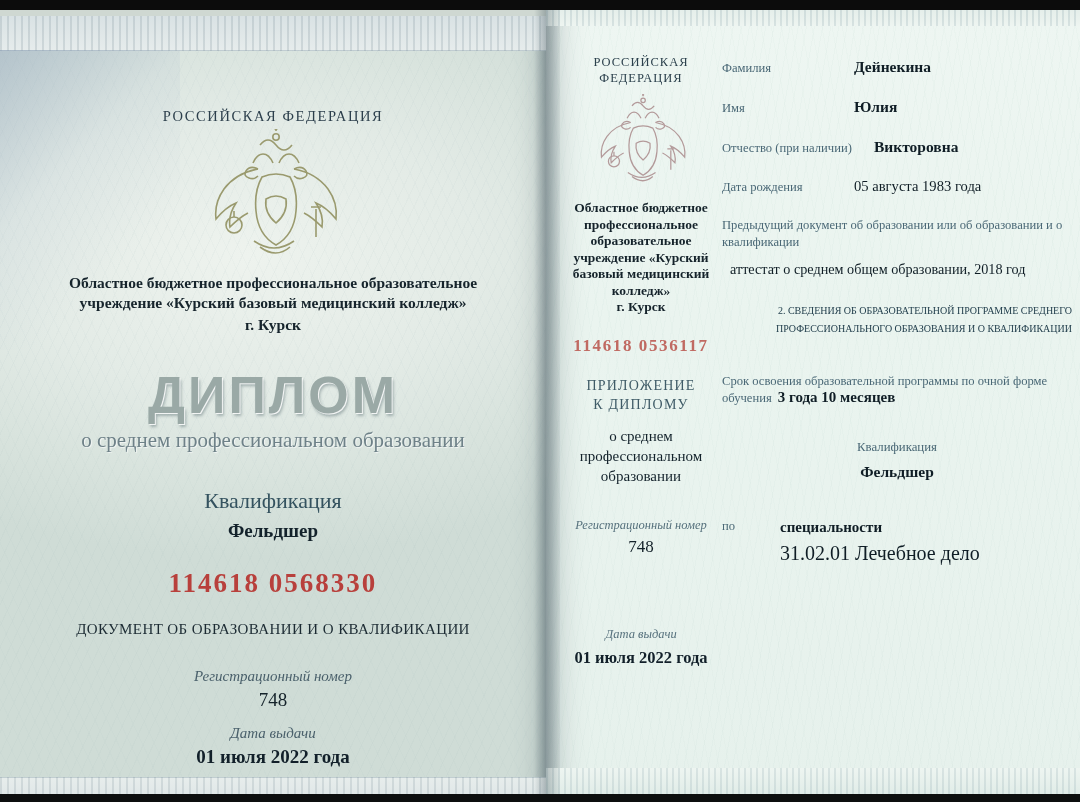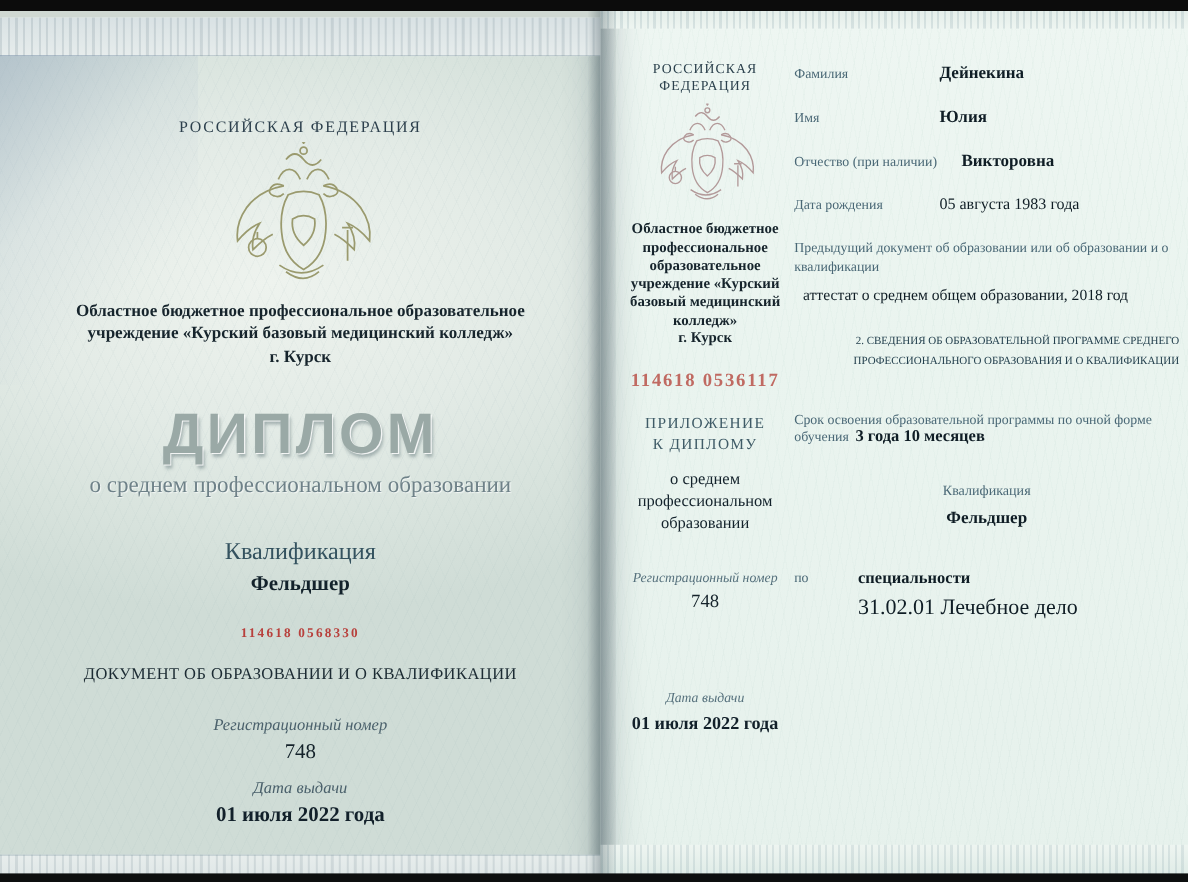--- a/index.html
+++ b/index.html
@@ -123,21 +123,21 @@
     color: #34525f;
   }
   .qual-value {
     margin-top: 6px;
     font-size: 19px;
     font-weight: 700;
     color: #13222b;
   }
   .serial-left {
     margin-top: 26px;
-    font-size: 12px;
+    font-size: 27px;
     letter-spacing: 2px;
     font-weight: 700;
     color: #b8403c;
     font-family: "Liberation Serif", serif;
   }
   .doc-about {
     margin-top: 22px;
     font-size: 15px;
     letter-spacing: 0.4px;
     color: #1c2b33;

